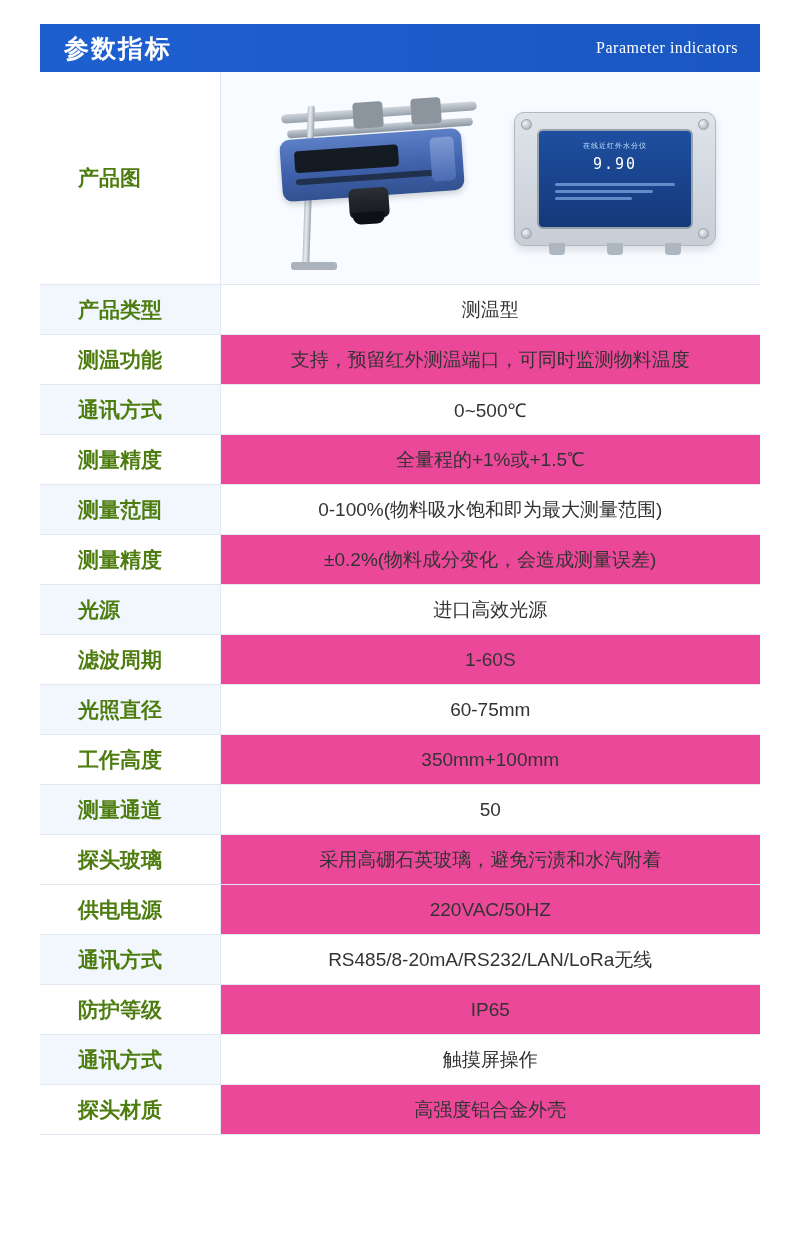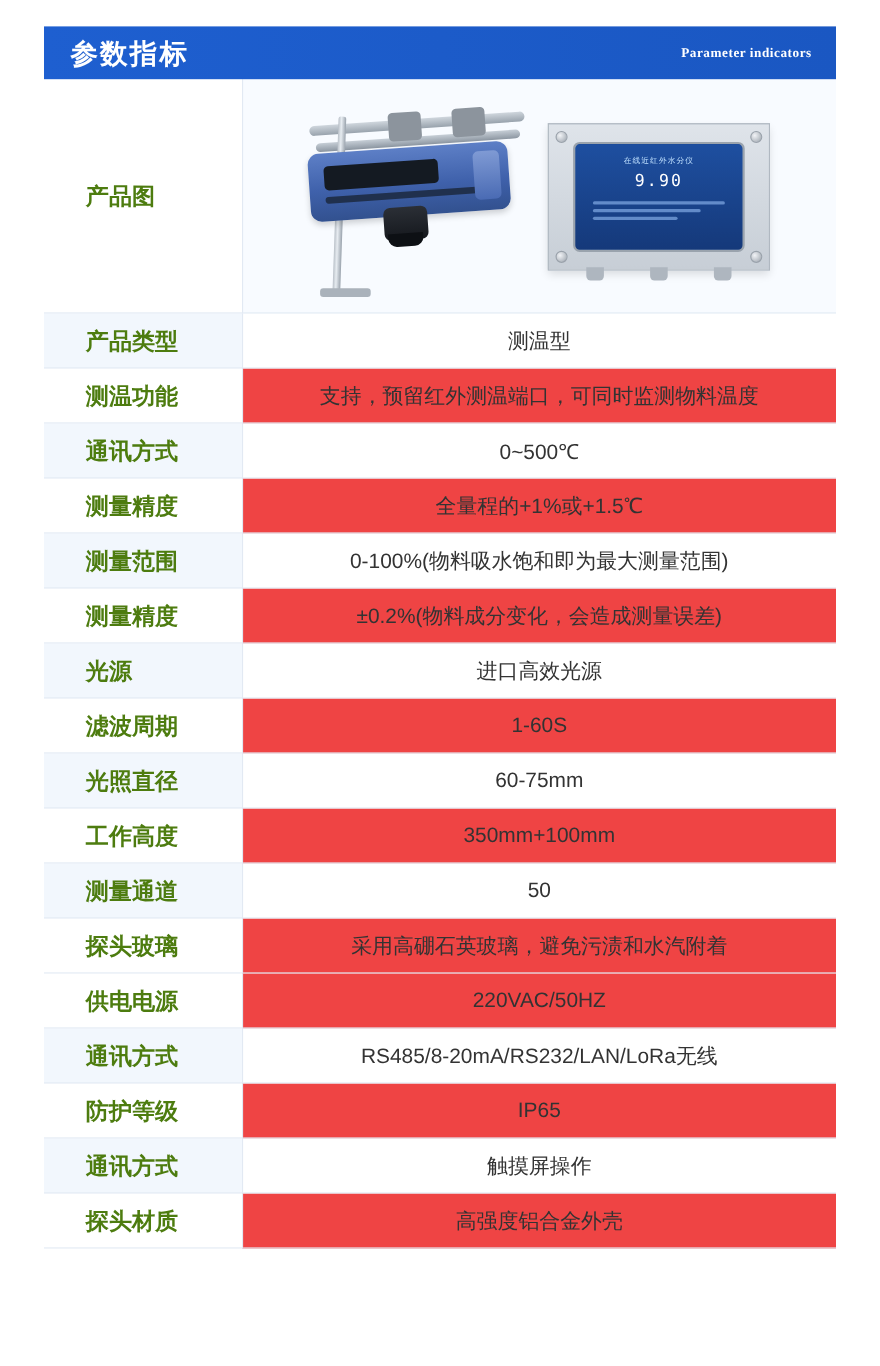--- a/index.html
+++ b/index.html
@@ -38,22 +38,22 @@
   .header .title-cn {
     color: #ffffff;
     font-size: 25px;
     font-weight: bold;
     letter-spacing: 2px;
     padding-left: 24px;
   }
   .header .title-en {
     color: #ffffff;
     font-family: "Liberation Serif", serif;
-    font-size: 12px;
-    font-weight: bold;
+    font-size: 16px;
+    font-weight: normal;
     letter-spacing: 0.5px;
   }
 
   
   .spec-table {
     width: 100%;
     border-collapse: collapse;
     table-layout: fixed;
   }
   .spec-table tr {
@@ -75,21 +75,21 @@
   }
   .cell-value {
     color: #333333;
     font-size: 19px;
     text-align: center;
     padding: 6px 0;
     box-sizing: border-box;
     background: #ffffff;
   }
   tr.alt .cell-label { background: #ffffff; }
-  tr.alt .cell-value { background: #ef4444; }
+  tr.alt .cell-value { background: #ec4899; }
 
   
   .row-image { height: 212px; }
   .row-image .cell-label { background: #ffffff; }
   .row-image .cell-value { background: #f8fbff; padding: 0; }
 
   .product-figure {
     position: relative;
     width: 100%;
     height: 212px;
@@ -201,27 +201,27 @@
     top: 190px;
     width: 46px;
     height: 8px;
     background: #aab2bb;
     border-radius: 3px;
   }
 
   
   .controller {
     position: absolute;
-    right: 60px;
+    right: 44px;
     top: 40px;
     width: 200px;
     height: 132px;
     background: linear-gradient(180deg, #dfe4ea 0%, #c7ced6 100%);
     border: 1px solid #b0b8c1;
-    border-radius: 0;
+    border-radius: 10px;
     box-shadow: 0 4px 8px rgba(0,0,0,0.13);
   }
   .ctrl-screen {
     position: absolute;
     left: 22px;
     top: 16px;
     width: 156px;
     height: 100px;
     background: linear-gradient(180deg, #1e4fa0 0%, #15397a 100%);
     border-radius: 6px;

